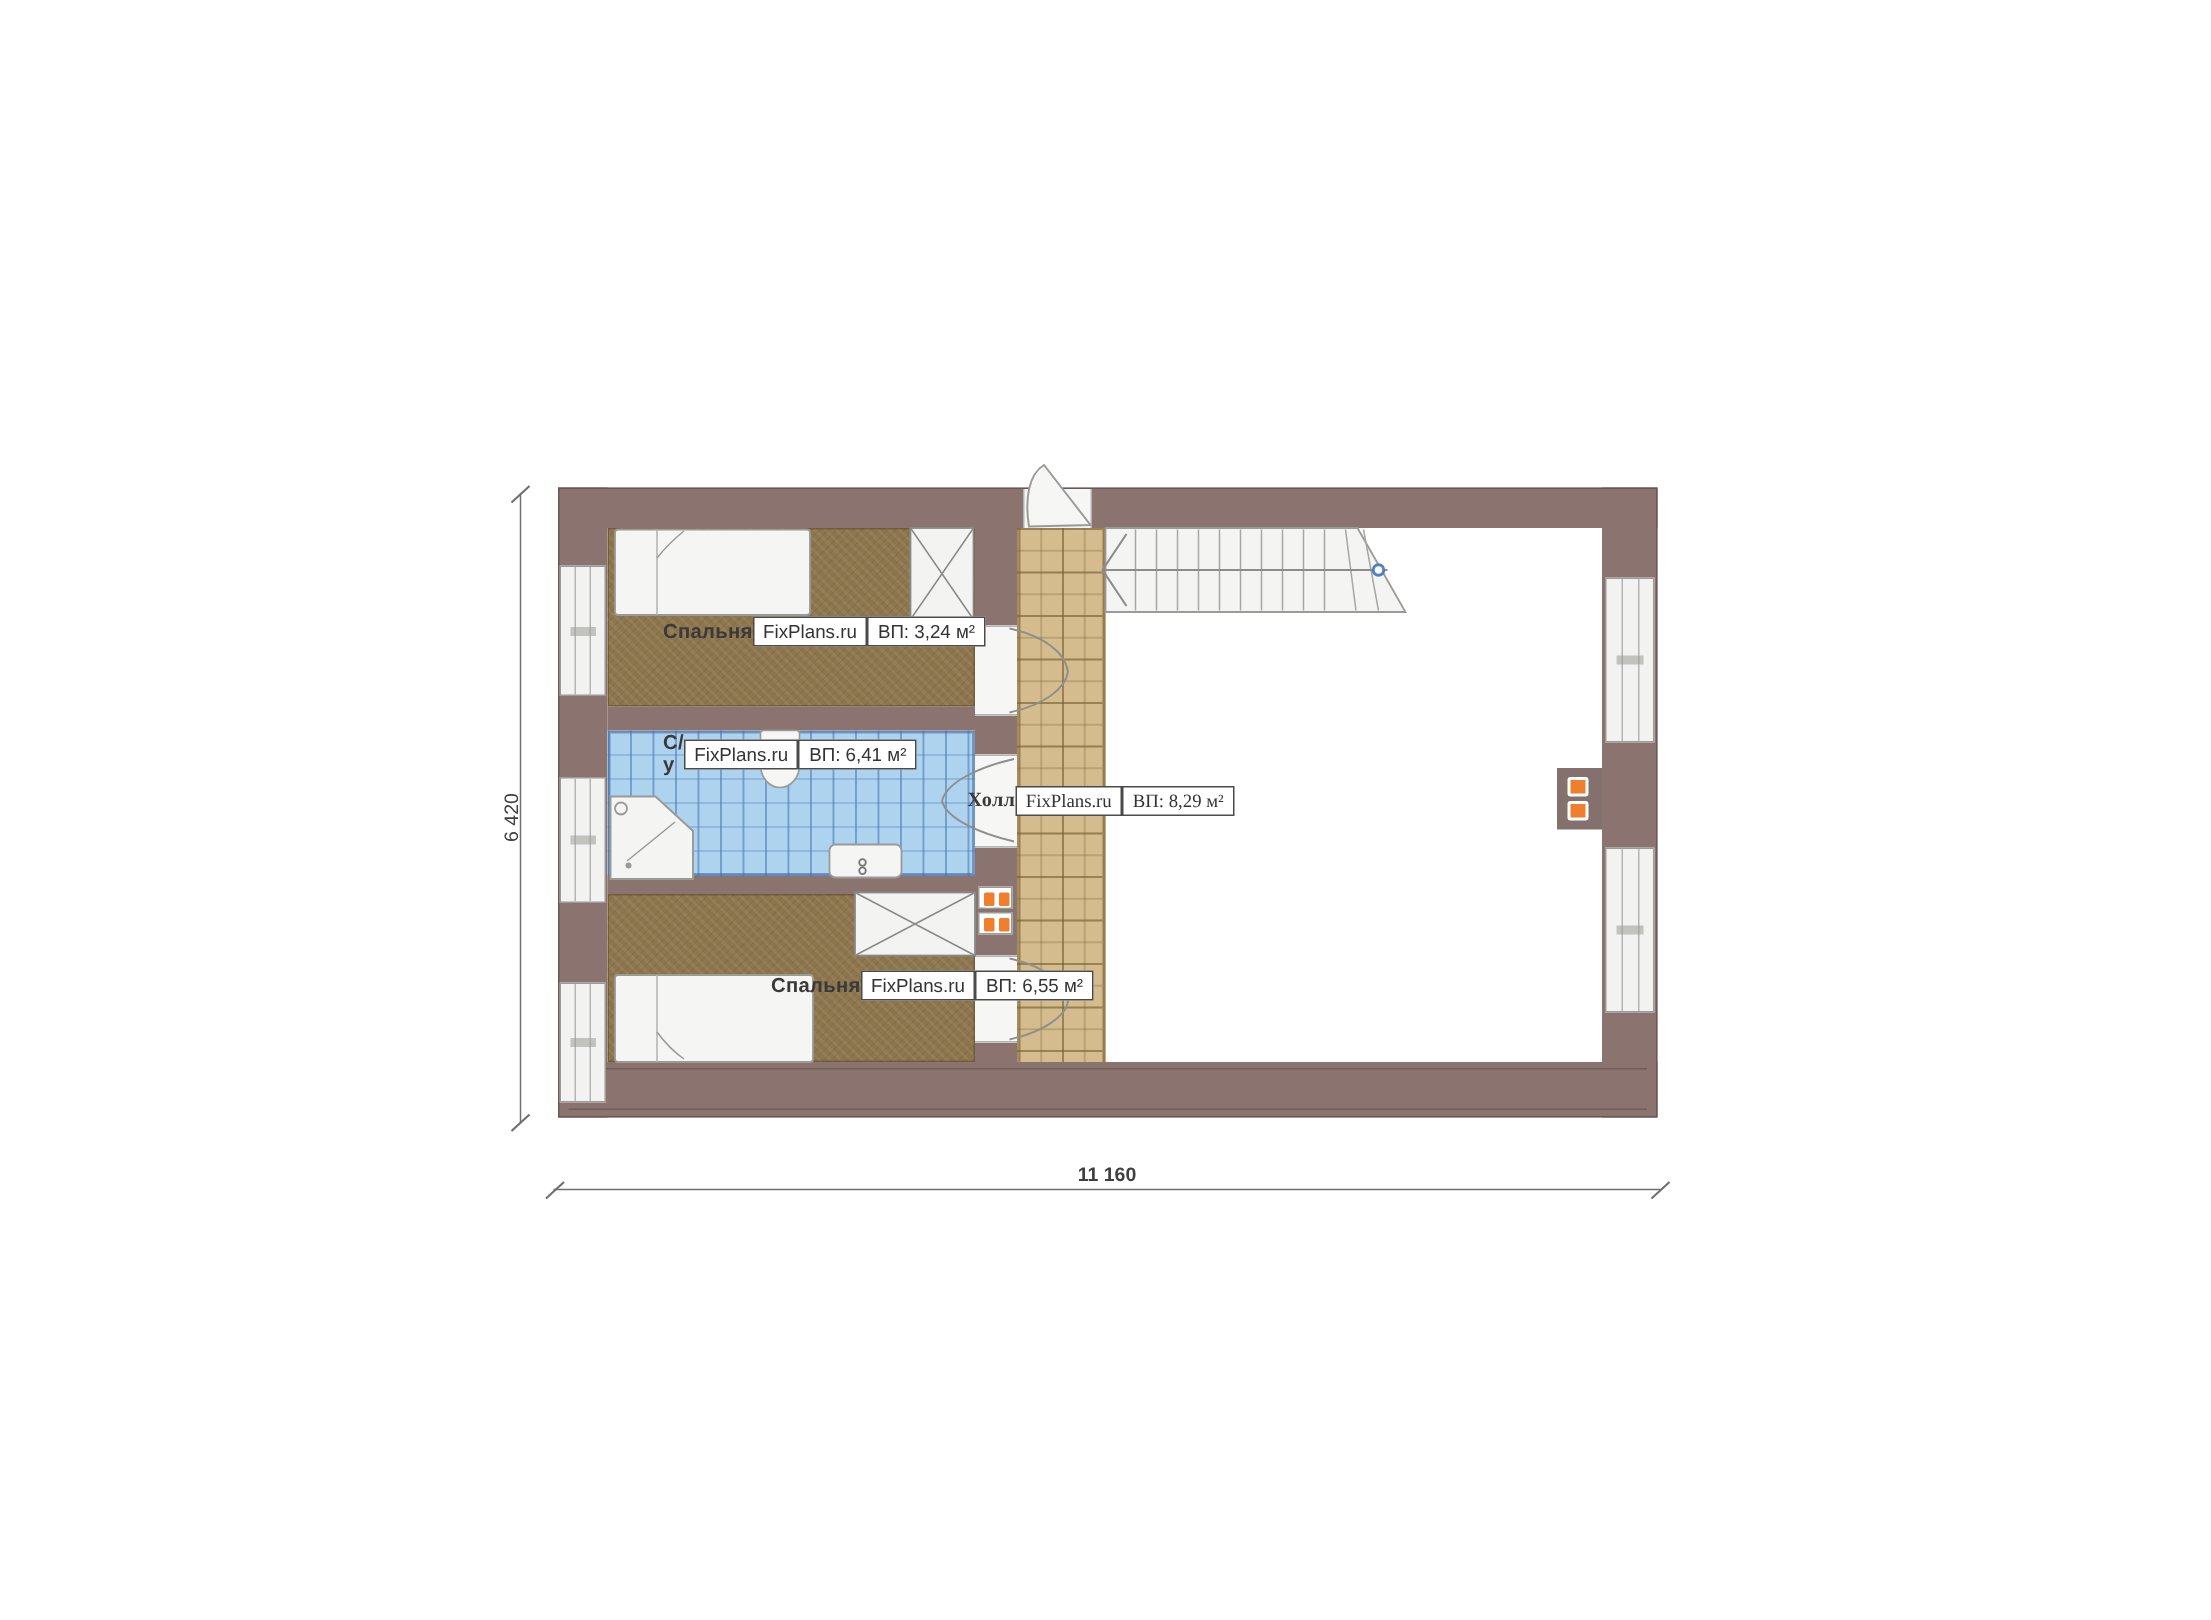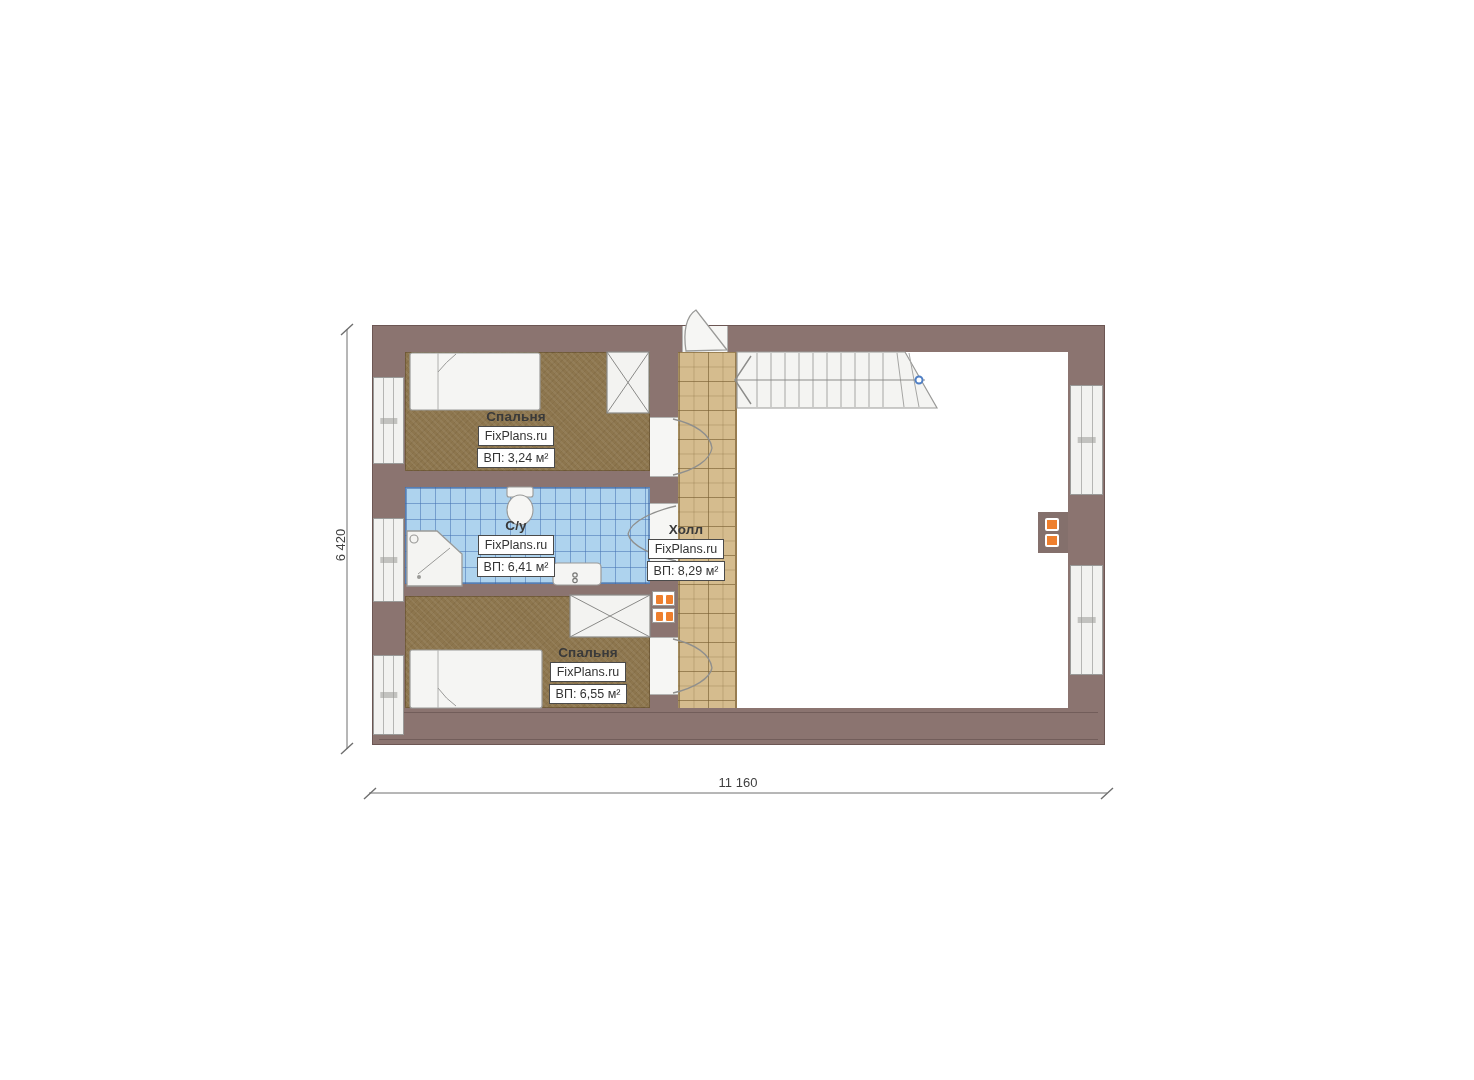--- a/index.html
+++ b/index.html
@@ -67,33 +67,33 @@
   .rad-wall-box{left:1038px;top:512px;width:30px;height:41px;background:#84706c;z-index:4;}
   .rad-sq{position:absolute;background:#ee7f2e;border:2px solid #ffffff;border-radius:2px;}
   .rad-hall{width:23px;height:15px;background:#ffffff;border:1px solid #9a9a98;left:652px;z-index:4;}
   .rad-hall .rad-sq{top:2px;width:7px;height:9px;border-width:1px;}
   .rh1{top:591px;} .rh2{top:608px;}
 
   
   .overlay{position:absolute;left:0;top:0;width:1474px;height:1080px;z-index:6;pointer-events:none;}
 
   
-  .room-label{display:flex;flex-direction:column;align-items:center;z-index:8;}
+  .room-label{display:flex;flex-direction:row;align-items:center;z-index:8;}
   .room-name{font-size:13.5px;font-weight:bold;color:#3a3a3a;letter-spacing:.2px;}
   .label-box{background:#ffffff;border:1px solid #4a4a4a;padding:1px 6px;margin-top:2px;
     font-size:12.5px;color:#333333;white-space:nowrap;line-height:16px;}
   .lbl-bed1{left:442px;top:409px;width:148px;}
-  .lbl-bath{left:442px;top:518px;width:148px;}
-  .lbl-hall{left:612px;top:522px;width:148px;}
+  .lbl-bath{left:442px;top:487px;width:148px;}
+  .lbl-hall{left:645px;top:522px;width:148px;font-family:Liberation Serif, serif;}
   .lbl-bed2{left:514px;top:645px;width:148px;}
 
   
   .dim-label{font-size:13px;color:#3f3f3f;text-align:center;z-index:8;}
   .dim-v-label{left:311px;top:537px;width:60px;height:16px;transform:rotate(-90deg);}
-  .dim-h-label{left:708px;top:775px;width:60px;height:16px;}
+  .dim-h-label{left:708px;top:775px;width:60px;height:16px;font-weight:bold;}
 </style>
 </head>
 <body>
 
 <div class="canvas">
 
   <div class="abs wall top-wall"></div>
   <div class="abs wall left-wall"></div>
   <div class="abs wall right-wall"></div>
   <div class="abs wall bottom-wall">

